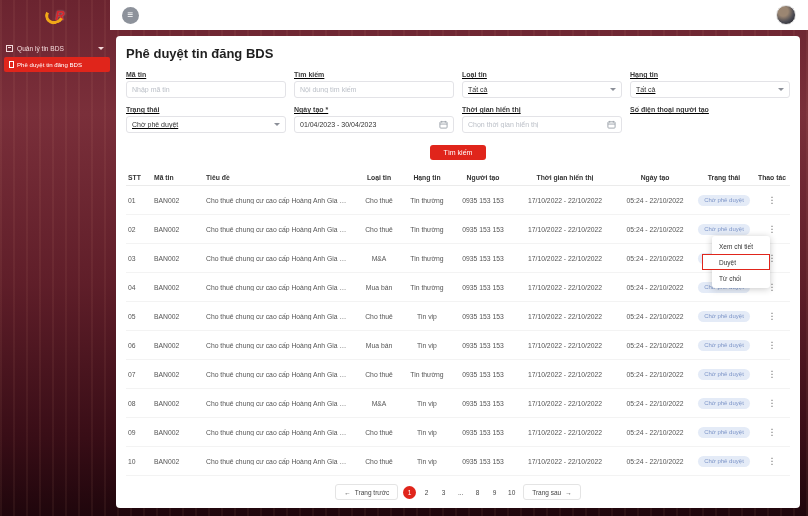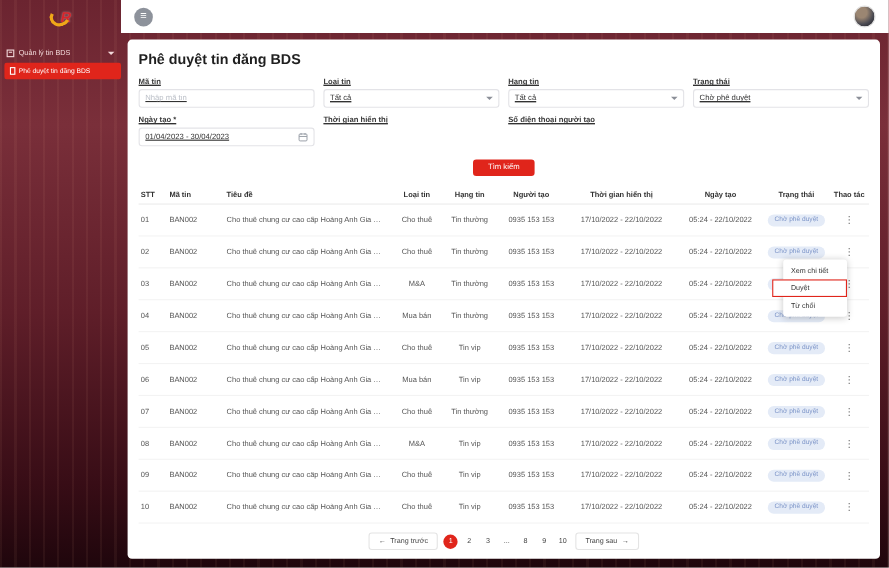--- a/index.html
+++ b/index.html
@@ -121,20 +121,24 @@
 
 <div class="card" style="position:absolute;">
   <div class="title">Phê duyệt tin đăng BDS</div>
 
   <div class="filters">
     <div class="field">
       <label class="flabel">Mã tin</label>
       <input class="finput" placeholder="Nhập mã tin" style="">
     </div>
     <div class="field">
+      <label class="flabel">Tìm kiếm</label>
+      <input class="finput" placeholder="Nội dung tìm kiếm" style="">
+    </div>
+    <div class="field">
       <label class="flabel">Loại tin</label>
       <div class="fselect">
         <span>Tất cả</span>
         <span class="sel-chev"></span>
       </div>
     </div>
     <div class="field">
       <label class="flabel">Hạng tin</label>
       <div class="fselect">
         <span>Tất cả</span>
@@ -157,20 +161,31 @@
               <rect x="1" y="2" width="8" height="7" rx="1" fill="none" stroke="#9aa0a8" stroke-width="1"></rect>
               <line x1="3" y1="1" x2="3" y2="3" stroke="#9aa0a8" stroke-width="1"></line>
               <line x1="7" y1="1" x2="7" y2="3" stroke="#9aa0a8" stroke-width="1"></line>
               <line x1="1" y1="4.5" x2="9" y2="4.5" stroke="#9aa0a8" stroke-width="1"></line>
             </svg>
         </span>
       </div>
     </div>
     <div class="field">
       <label class="flabel">Thời gian hiển thị</label>
+      <div class="fdate">
+        <input placeholder="Chọn thời gian hiển thị" style="">
+        <span class="cal">
+          <svg width="9" height="9" viewBox="0 0 10 10">
+              <rect x="1" y="2" width="8" height="7" rx="1" fill="none" stroke="#9aa0a8" stroke-width="1"></rect>
+              <line x1="3" y1="1" x2="3" y2="3" stroke="#9aa0a8" stroke-width="1"></line>
+              <line x1="7" y1="1" x2="7" y2="3" stroke="#9aa0a8" stroke-width="1"></line>
+              <line x1="1" y1="4.5" x2="9" y2="4.5" stroke="#9aa0a8" stroke-width="1"></line>
+            </svg>
+        </span>
+      </div>
     </div>
     <div class="field">
       <label class="flabel">Số điện thoại người tạo</label>
     </div>
   </div>
 
   <div class="btn-row">
     <button class="search-btn">Tìm kiếm</button>
   </div>
 

